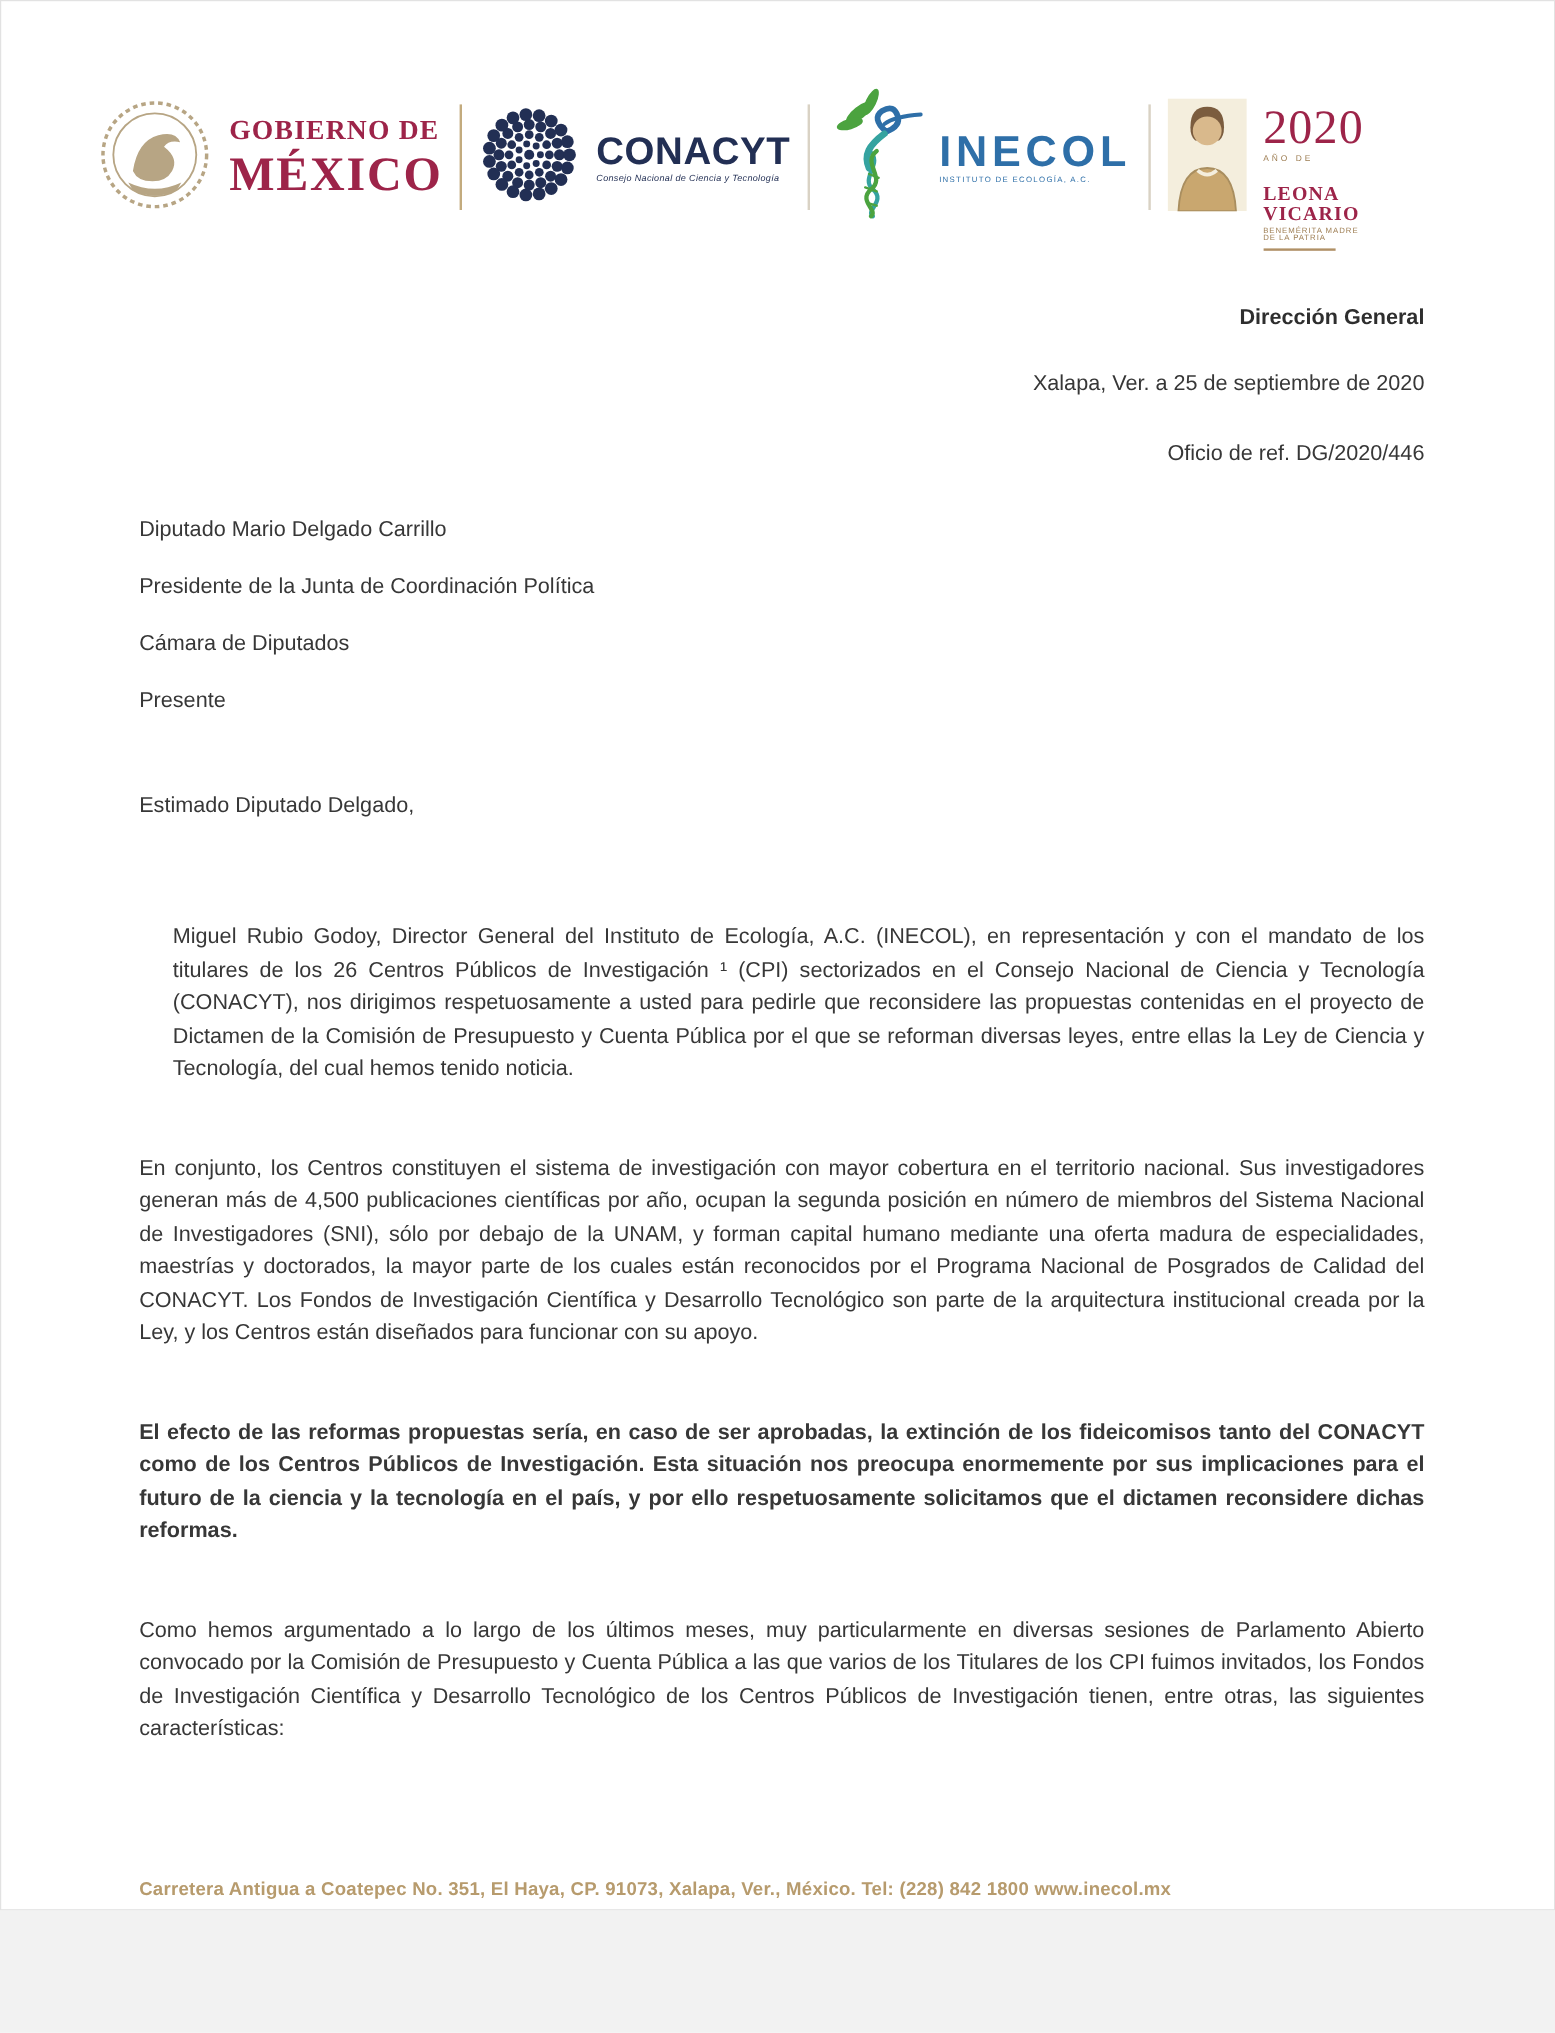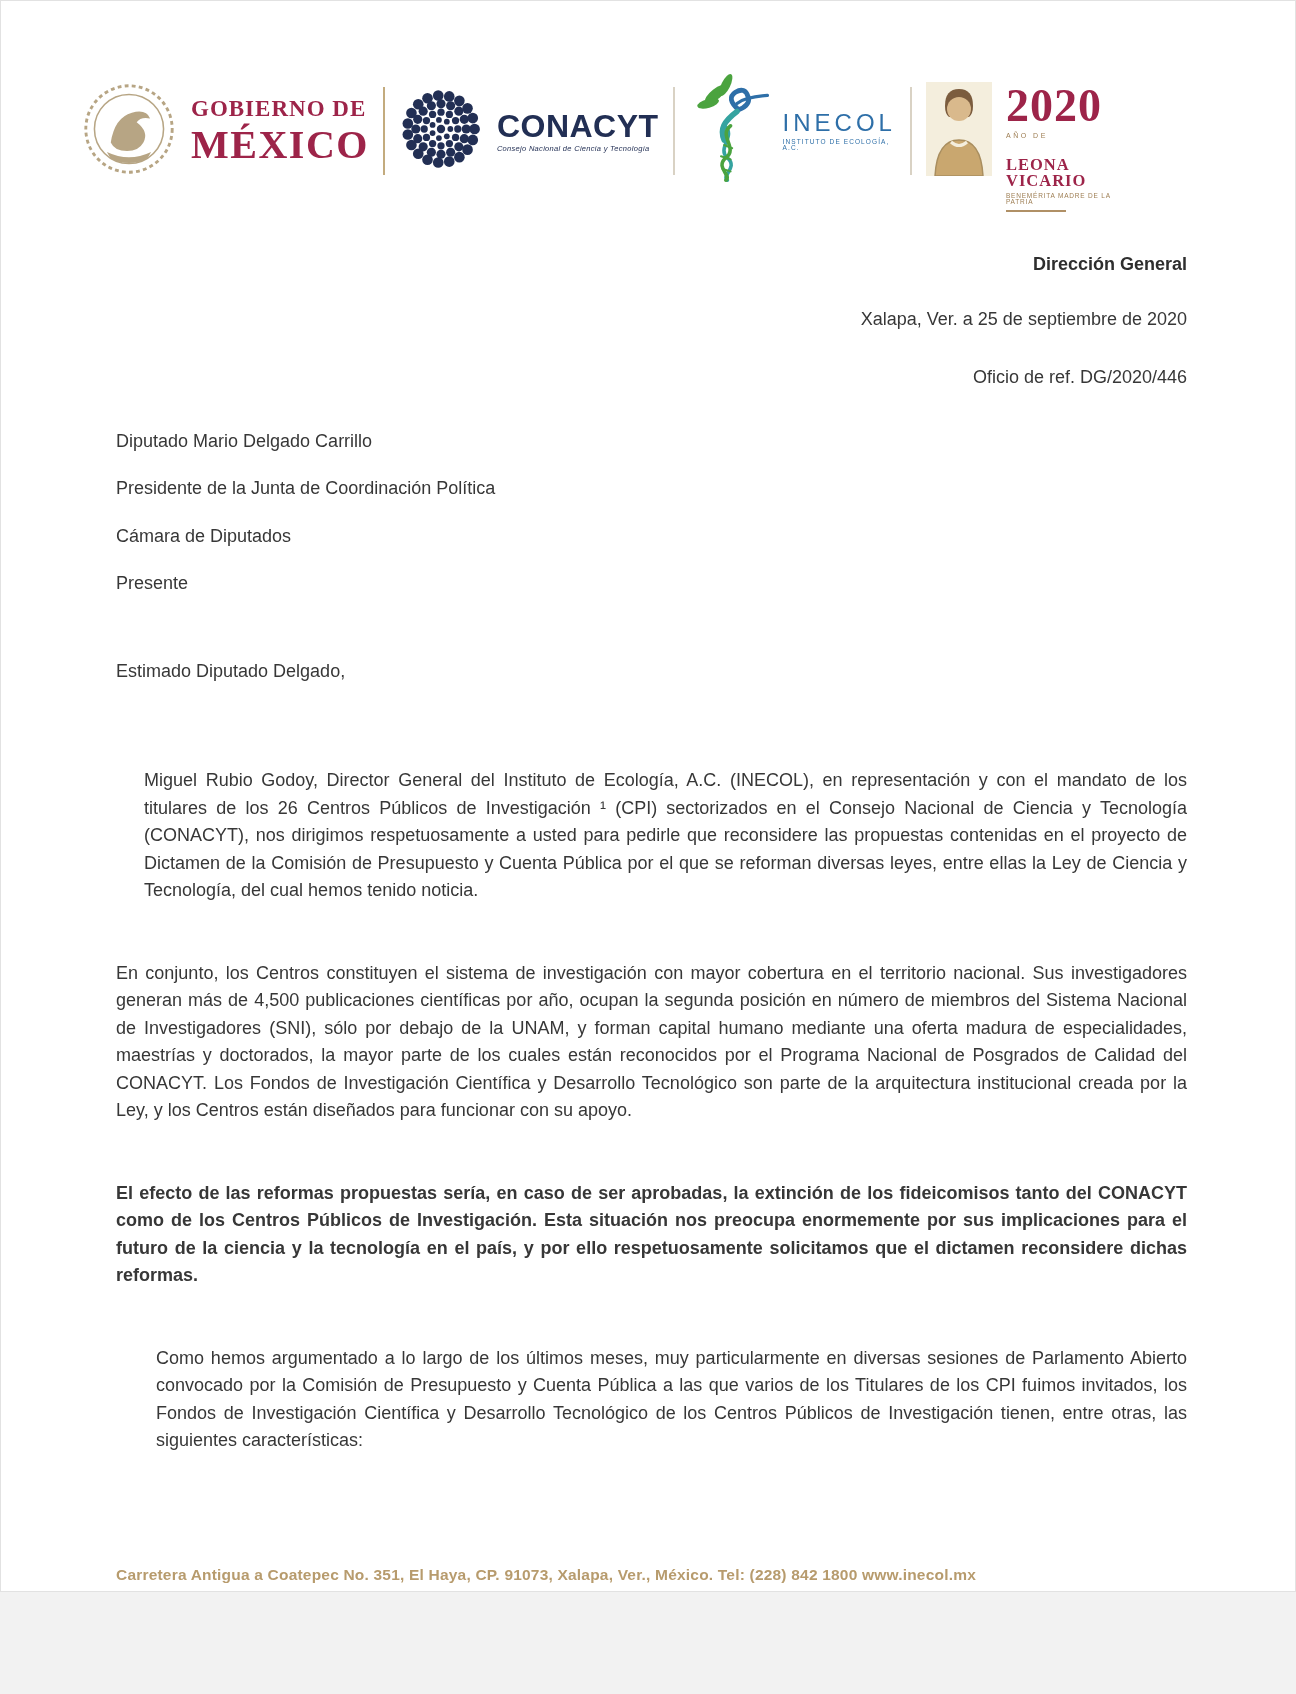--- a/index.html
+++ b/index.html
@@ -18,42 +18,42 @@
   .divider{width:2px;height:88px;flex:0 0 auto;}
   .div-gold{background:#c3ab7e;}
   .div-gray{background:#d9d2c4;}
   .gob-text{color:var(--maroon);font-family:"Liberation Serif",serif;font-weight:bold;line-height:1;}
   .gob-line1{font-size:23px;letter-spacing:1px;}
   .gob-line2{font-size:40px;letter-spacing:1.5px;margin-top:5px;}
   .conacyt-text{line-height:1;}
   .conacyt-name{color:var(--navy);font-weight:bold;font-size:32px;letter-spacing:.5px;}
   .conacyt-sub{color:var(--navy);font-size:7.5px;font-style:italic;margin-top:3px;letter-spacing:.3px;}
   .inecol-text{line-height:1;}
-  .inecol-name{color:var(--inecol-blue);font-weight:normal;font-size:24px;letter-spacing:4px;}
+  .inecol-name{color:var(--inecol-blue);font-weight:bold;font-size:36px;letter-spacing:4px;}
   .inecol-sub{color:var(--inecol-blue);font-size:6.5px;letter-spacing:1.1px;margin-top:4px;}
   .leona-text{line-height:1;color:var(--maroon);}
-  .leona-year{font-family:"Liberation Serif",serif;font-weight:bold;font-size:46px;letter-spacing:1px;margin-top:32px;}
+  .leona-year{font-family:"Liberation Serif",serif;font-weight:normal;font-size:40px;letter-spacing:1px;margin-top:32px;}
   .leona-pre{font-size:7px;letter-spacing:2.5px;margin-top:3px;color:#9d7d52;}
   .leona-name{font-family:"Liberation Serif",serif;font-weight:bold;font-size:16.5px;letter-spacing:1px;margin-top:18px;}
   .leona-sub{font-size:6.5px;letter-spacing:.8px;margin-top:3px;color:#9d7d52;}
   .leona-rule{height:2px;width:60px;background:#b09066;margin-top:4px;}
   
   .content{padding:0 108px 0 115px;font-size:18px;line-height:27.5px;}
   .right-block{text-align:right;}
   .dir-general{font-weight:bold;margin-top:60px;font-size:18px;color:#2e2e2e;}
   .date-line{margin-top:27px;}
   .ref-line{margin-top:31px;}
   .recipient{margin-top:36px;}
   .recipient div{margin-bottom:20px;}
   .salutation{margin-top:60px;}
   .para{text-align:justify;margin:0;}
   .p1{margin-top:82px;margin-left:28px;}
   .p2{margin-top:55px;}
   .p3{margin-top:55px;font-weight:bold;}
-  .p4{margin-top:55px;margin-left:40px;}
+  .p4{margin-top:55px;}
   
   .footer{margin-top:106px;}
   .footer-address{color:var(--gold);font-size:15.5px;font-weight:bold;letter-spacing:.2px;}
   .footer-email{color:var(--gold);font-size:15.5px;font-weight:bold;text-align:right;padding-right:222px;margin-top:16px;}
   .footer-rule{height:2px;background:#c6af84;margin:16px -3px 0 -10px;}
   .band{height:38px;margin:11px -3px 0 -10px;overflow:hidden;}
 </style>
 </head>
 <body>
 

